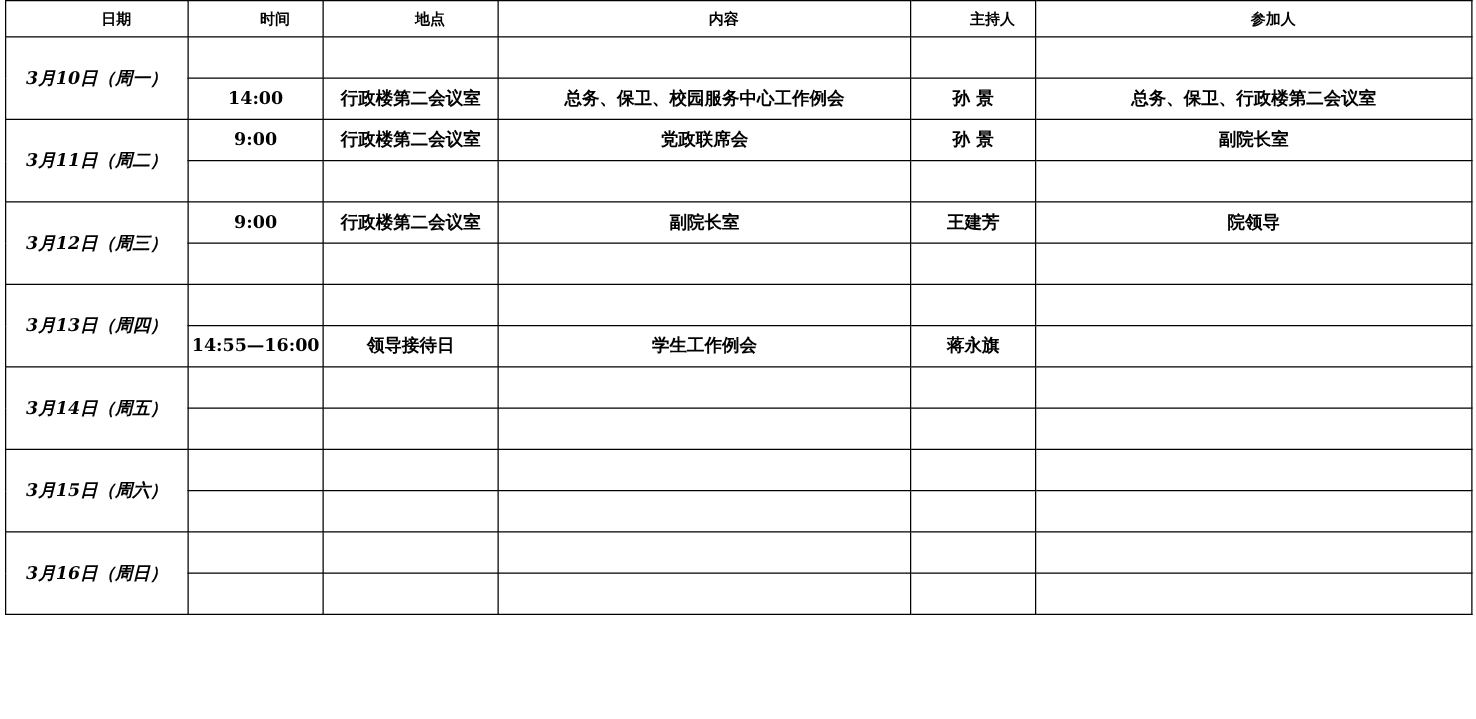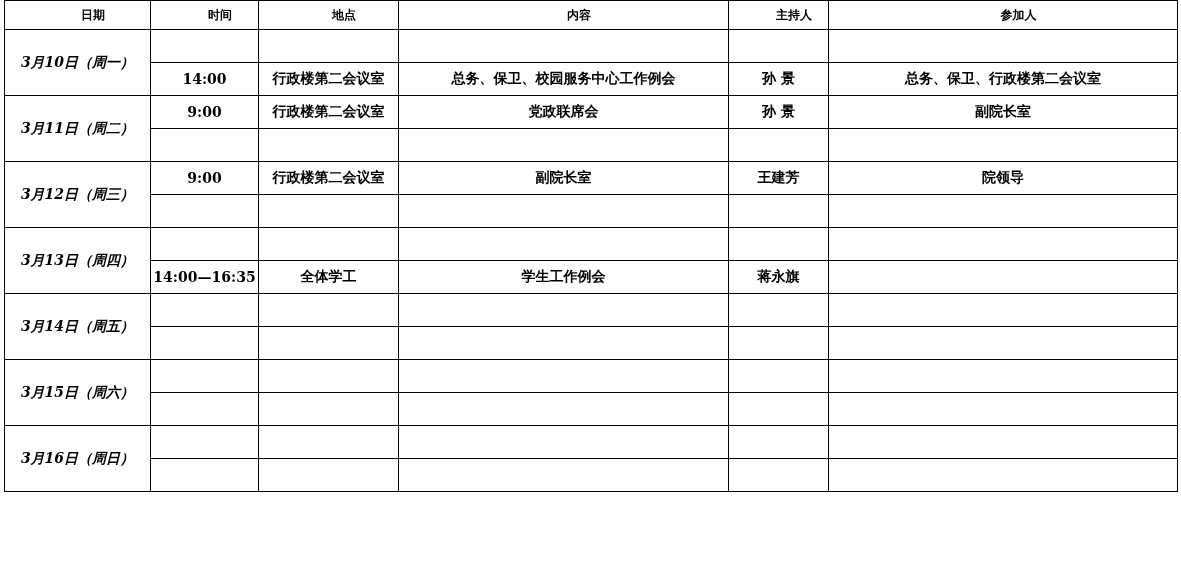--- a/index.html
+++ b/index.html
@@ -148,22 +148,22 @@
 
       <tr>
         <td class="datecell" rowspan="2">3月13日（周四）</td>
         <td class="timecell"></td>
         <td></td>
         <td></td>
         <td></td>
         <td></td>
       </tr>
       <tr>
-        <td class="timecell">14:00—16:35</td>
-        <td>全体学工</td>
+        <td class="timecell">14:55—16:00</td>
+        <td>领导接待日</td>
         <td>学生工作例会</td>
         <td>蒋永旗</td>
         <td></td>
       </tr>
 
       <tr>
         <td class="datecell" rowspan="2">3月14日（周五）</td>
         <td class="timecell"></td>
         <td></td>
         <td></td>

